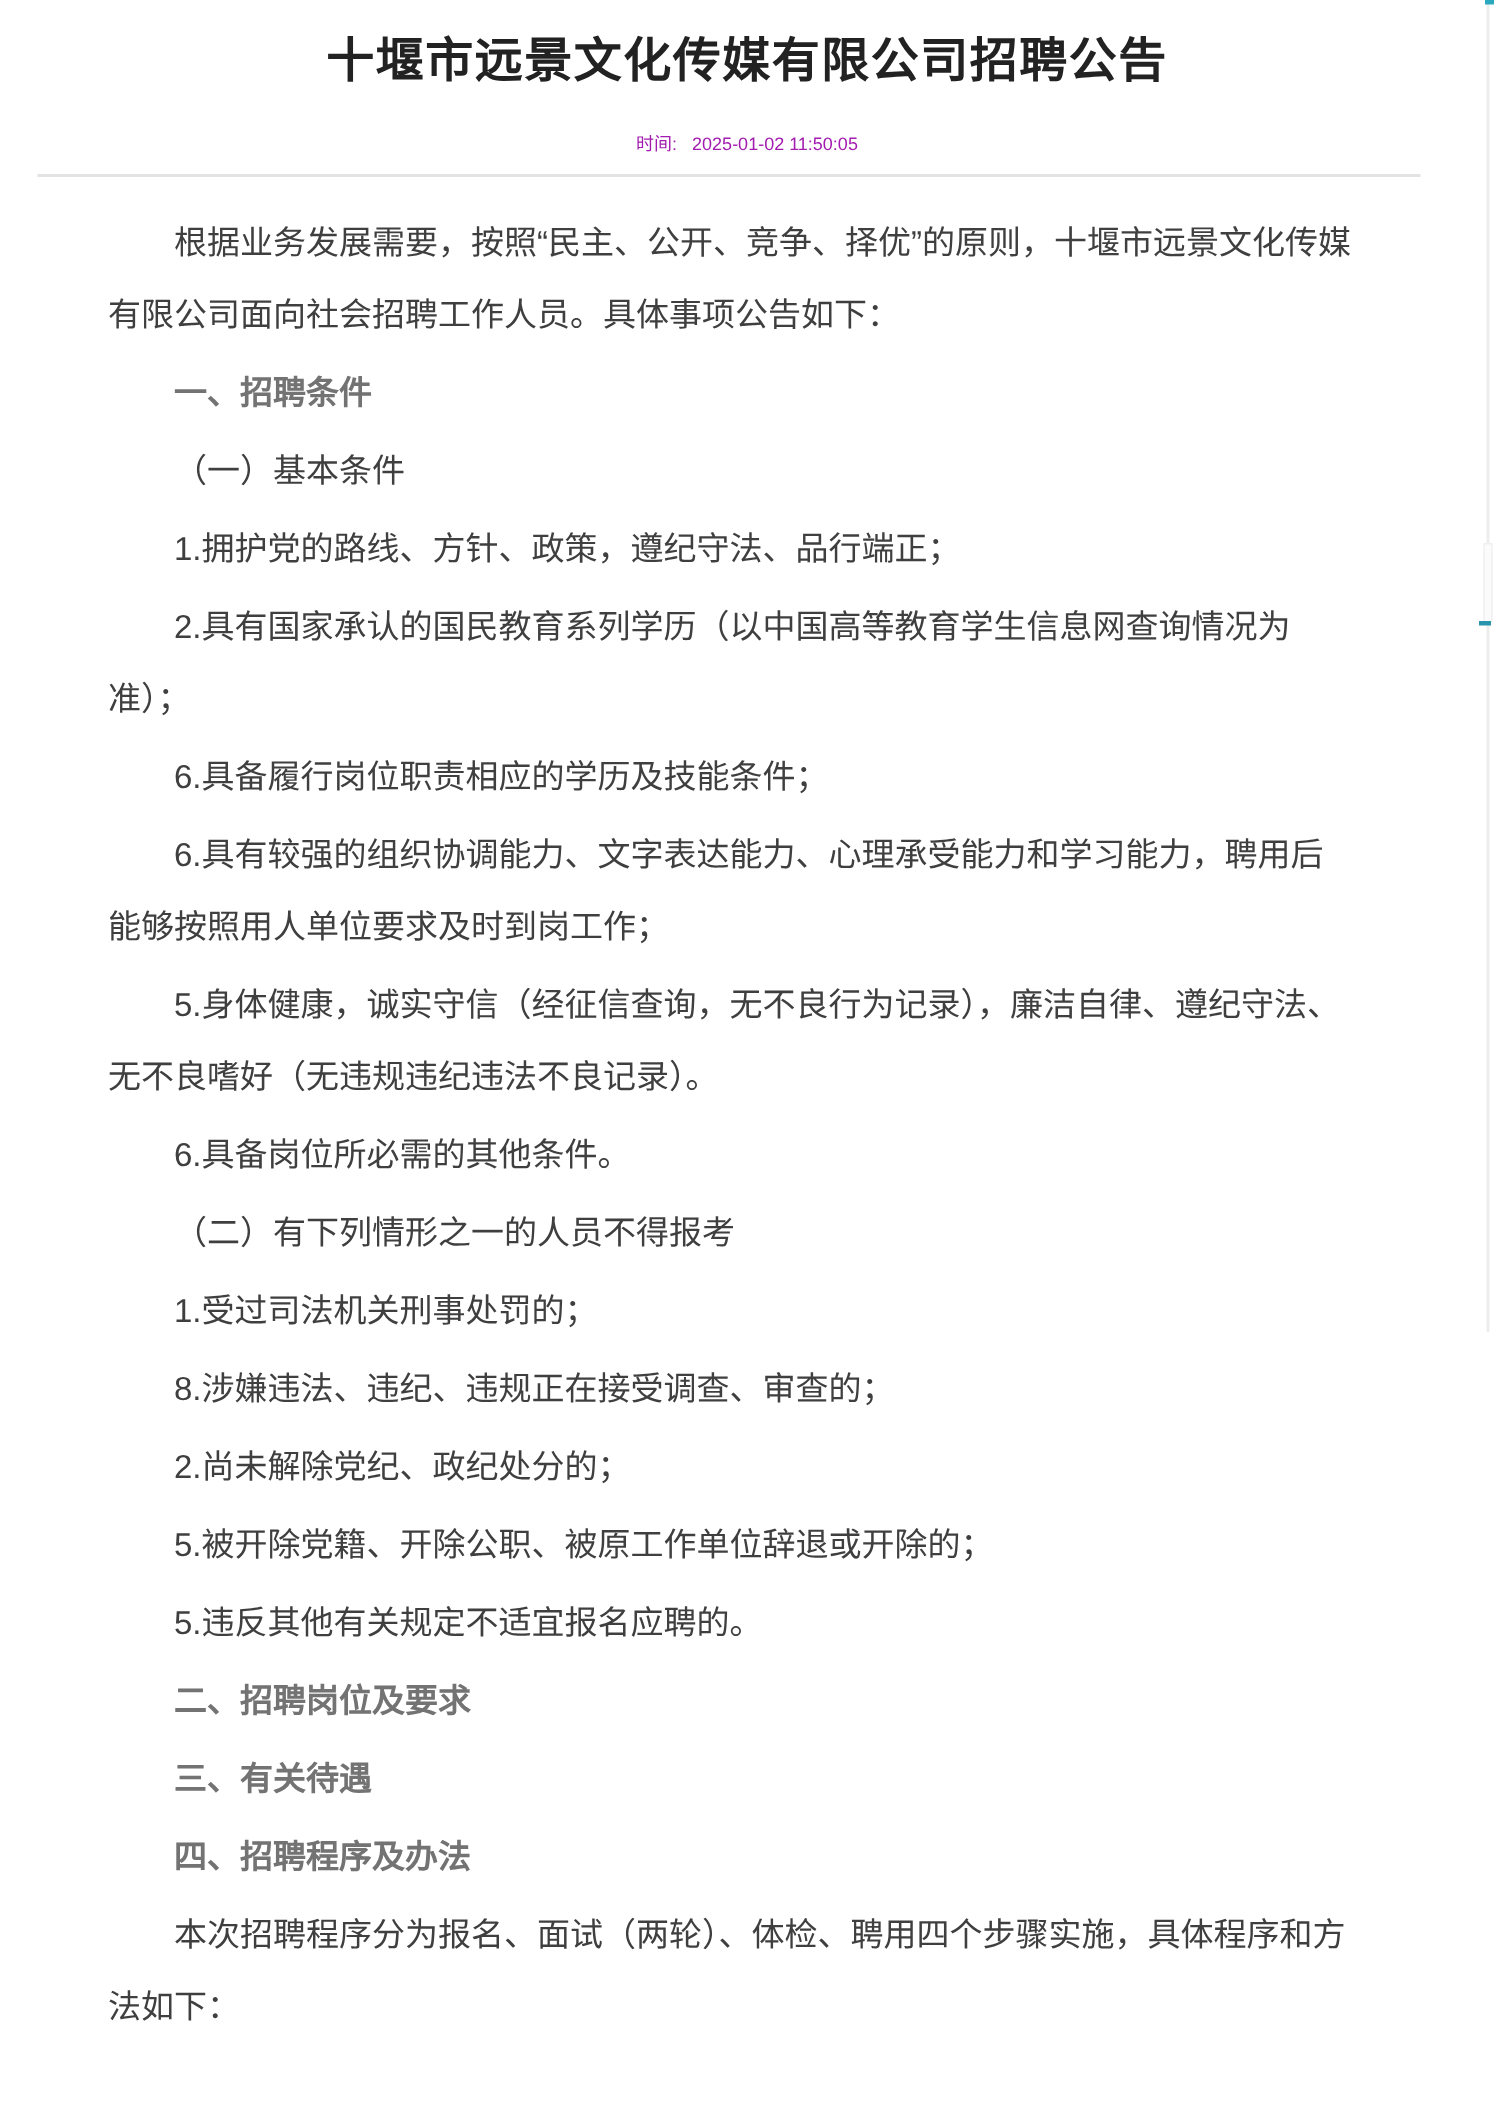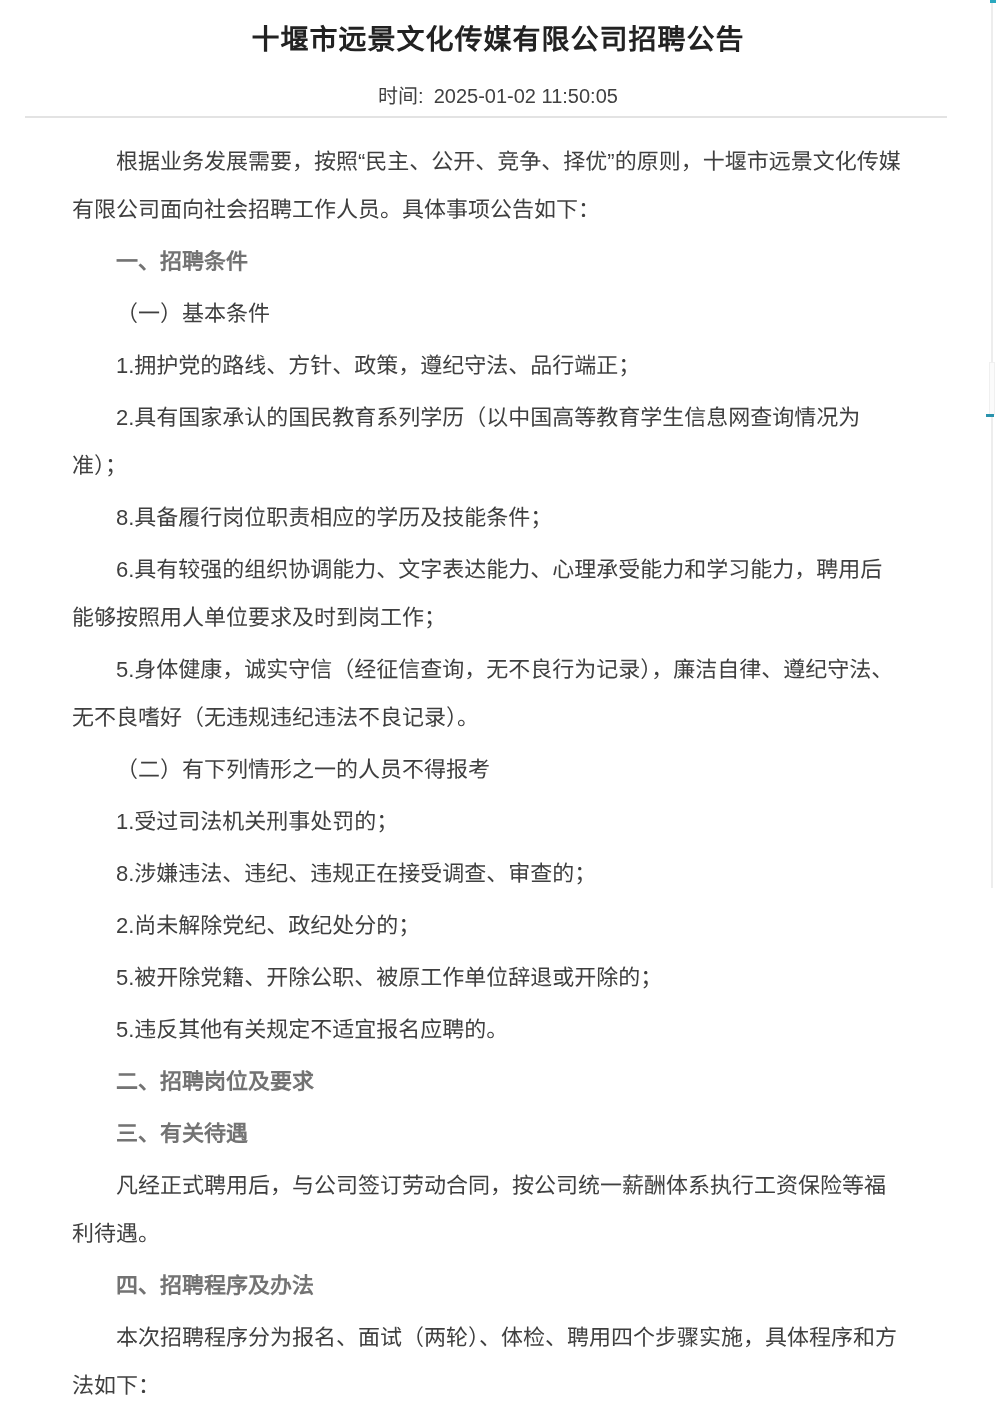--- a/index.html
+++ b/index.html
@@ -11,32 +11,32 @@
   .page {
     position: relative;
     width: 996px;
     height: 1413px;
     overflow: hidden;
     background: #ffffff;
   }
   .doc-title {
     margin-top: 22px;
     text-align: center;
-    font-size: 28px;
+    font-size: 32px;
     line-height: 36px;
     font-weight: 700;
     color: #222222;
     letter-spacing: 1px;
   }
   .doc-meta {
     margin-top: 28px;
     text-align: center;
-    font-size: 20px;
+    font-size: 12px;
     line-height: 20px;
-    color: #404040;
+    color: #a21caf;
   }
   .doc-meta .meta-label { margin-right: 10px; }
   .divider {
     margin: 10px 0 0 25px;
     width: 922px;
     height: 2px;
     background: #e3e3e3;
   }
   .article {
     margin-left: 68px;
@@ -101,32 +101,32 @@
   </div>
 
   <div class="divider"></div>
 
   <div class="article">
     <p>根据业务发展需要，按照“民主、公开、竞争、择优”的原则，十堰市远景文化传媒有限公司面向社会招聘工作人员。具体事项公告如下：</p>
     <p class="heading">一、招聘条件</p>
     <p>（一）基本条件</p>
     <p>1.拥护党的路线、方针、政策，遵纪守法、品行端正；</p>
     <p>2.具有国家承认的国民教育系列学历（以中国高等教育学生信息网查询情况为准）；</p>
-    <p>8.具备履行岗位职责相应的学历及技能条件；</p>
+    <p>6.具备履行岗位职责相应的学历及技能条件；</p>
     <p>6.具有较强的组织协调能力、文字表达能力、心理承受能力和学习能力，聘用后能够按照用人单位要求及时到岗工作；</p>
     <p>5.身体健康，诚实守信（经征信查询，无不良行为记录），廉洁自律、遵纪守法、无不良嗜好（无违规违纪违法不良记录）。</p>
+    <p>6.具备岗位所必需的其他条件。</p>
     <p>（二）有下列情形之一的人员不得报考</p>
     <p>1.受过司法机关刑事处罚的；</p>
     <p>8.涉嫌违法、违纪、违规正在接受调查、审查的；</p>
     <p>2.尚未解除党纪、政纪处分的；</p>
     <p>5.被开除党籍、开除公职、被原工作单位辞退或开除的；</p>
     <p>5.违反其他有关规定不适宜报名应聘的。</p>
     <p class="heading">二、招聘岗位及要求</p>
     <p class="heading">三、有关待遇</p>
-    <p>凡经正式聘用后，与公司签订劳动合同，按公司统一薪酬体系执行工资保险等福利待遇。</p>
     <p class="heading">四、招聘程序及办法</p>
     <p>本次招聘程序分为报名、面试（两轮）、体检、聘用四个步骤实施，具体程序和方法如下：</p>
   </div>
 
   <div class="scrollbar-track"></div>
   <div class="scrollbar-thumb"></div>
   <div class="accent-tick-top"></div>
   <div class="accent-tick-mid"></div>
 
 </div>

